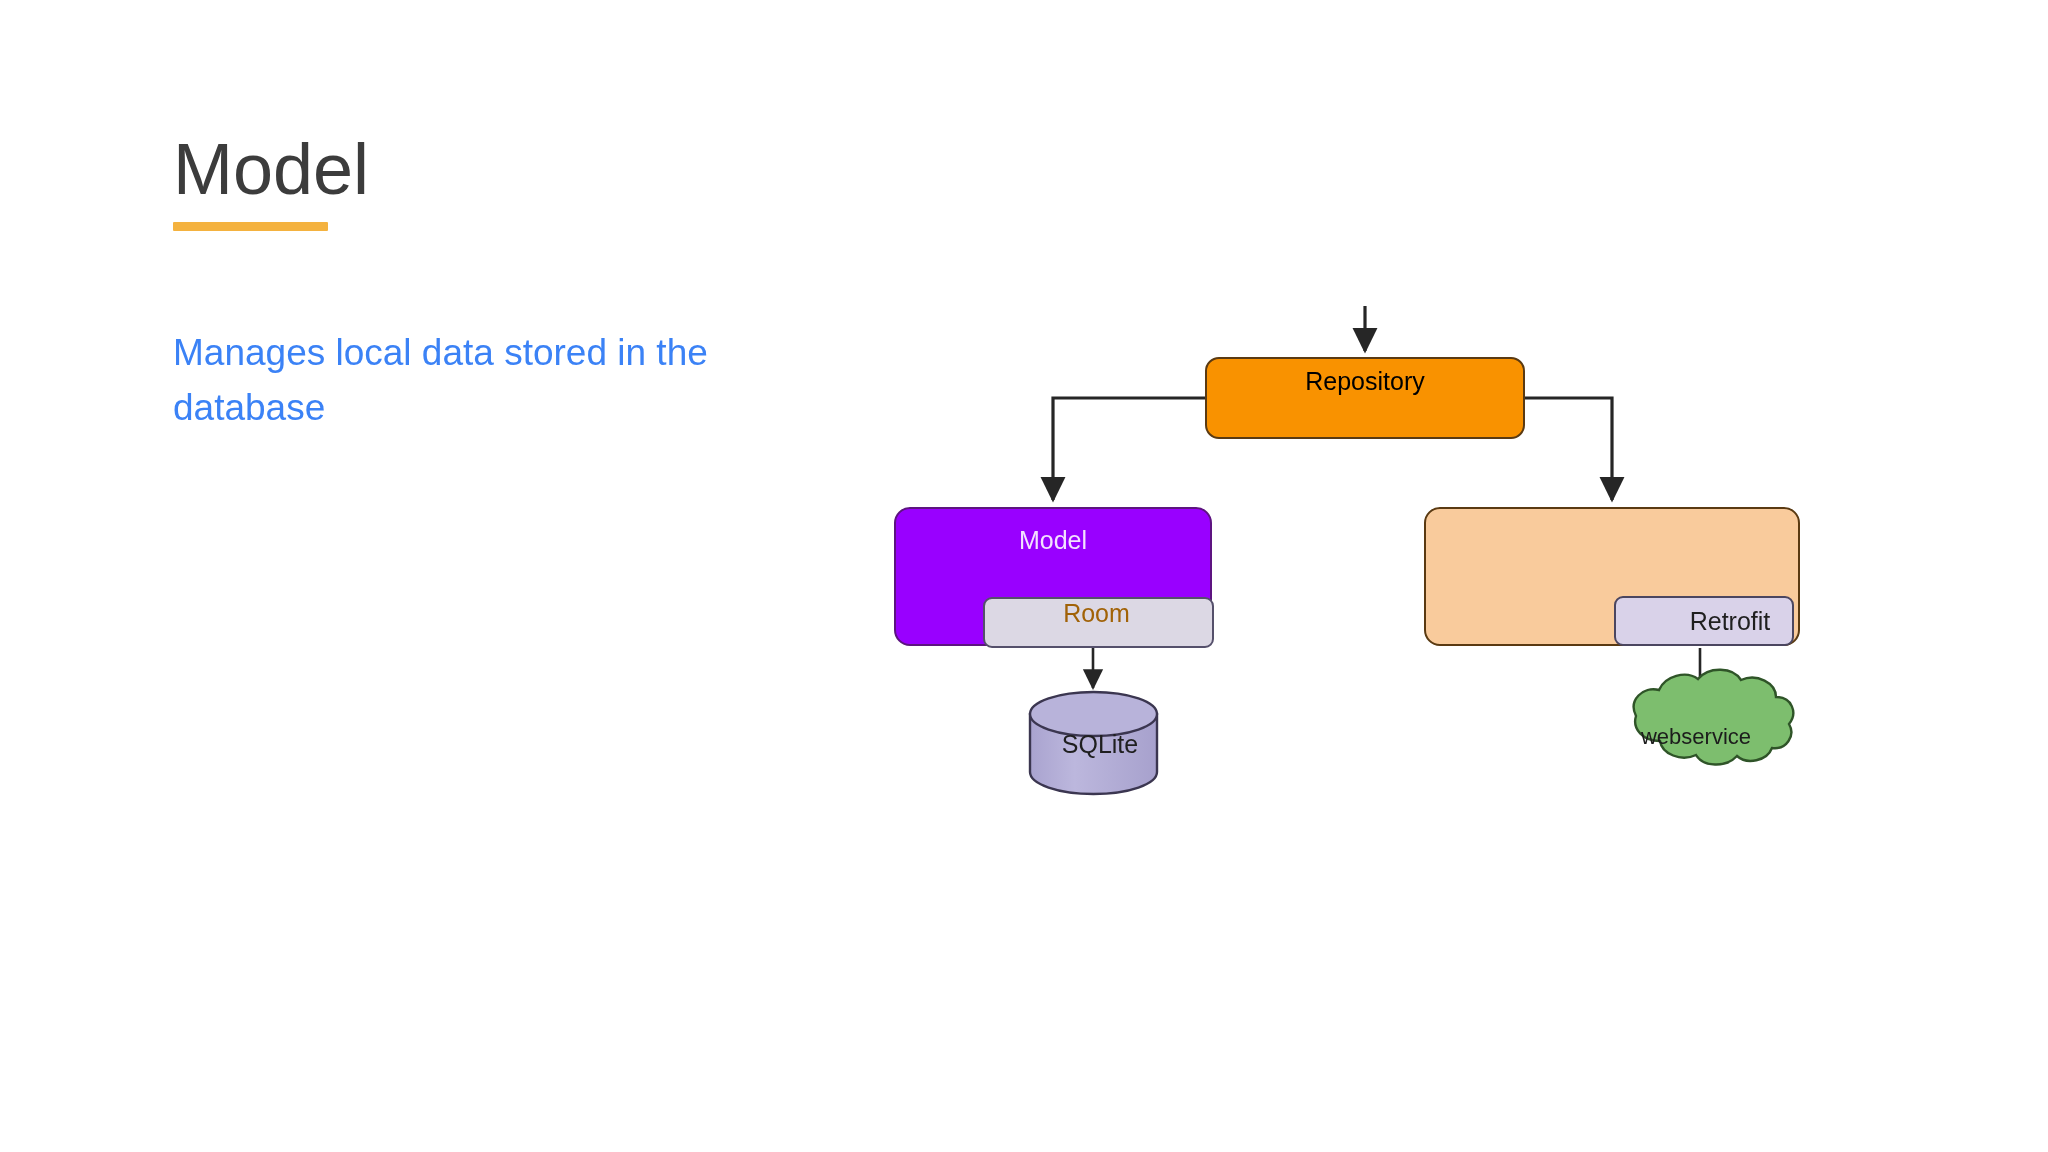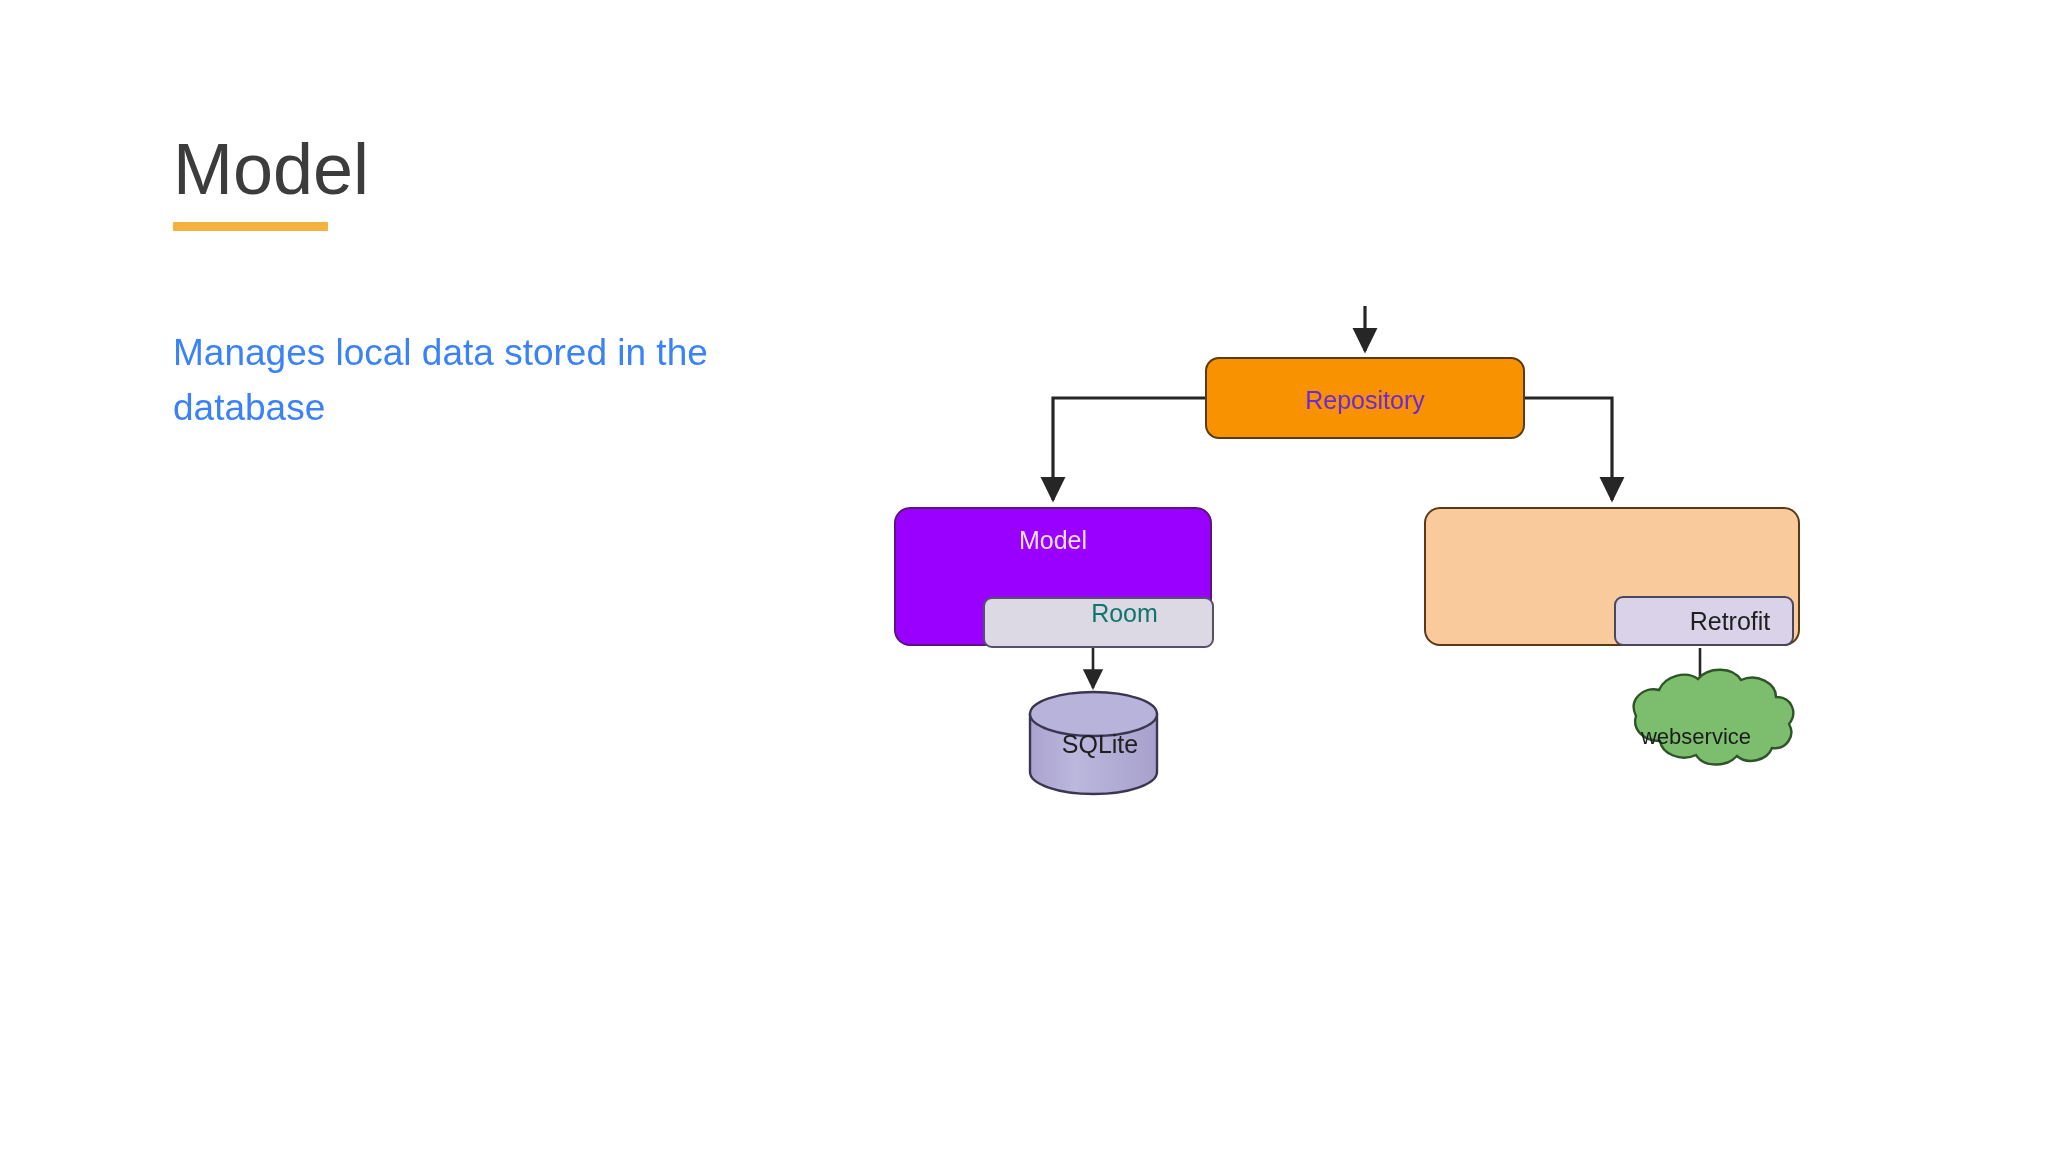--- a/index.html
+++ b/index.html
@@ -88,25 +88,25 @@
     top: 357px;
     width: 320px;
     height: 82px;
     background: #f99200;
     border: 2px solid #5a3a12;
     border-radius: 14px;
     box-sizing: border-box;
   }
   #repository-label {
     left: 1205px;
-    top: 357px;
+    top: 338px;
     width: 320px;
     height: 86px;
     font-size: 25px;
-    color: #6d28d9;
+    color: #000000;
   }
 
   
   #model-node {
     position: absolute;
     left: 894px;
     top: 507px;
     width: 318px;
     height: 139px;
     background: #9900ff;
@@ -127,26 +127,26 @@
     left: 983px;
     top: 597px;
     width: 231px;
     height: 51px;
     background: #dcd8e4;
     border: 2px solid #55506b;
     border-radius: 9px;
     box-sizing: border-box;
   }
   #room-label {
-    left: 1009px;
+    left: 981px;
     top: 597px;
     width: 231px;
     height: 33px;
     font-size: 25px;
-    color: #0f766e;
+    color: #a16207;
   }
 
   
   #remote-node {
     position: absolute;
     left: 1424px;
     top: 507px;
     width: 376px;
     height: 139px;
     background: #f9cb9c;

